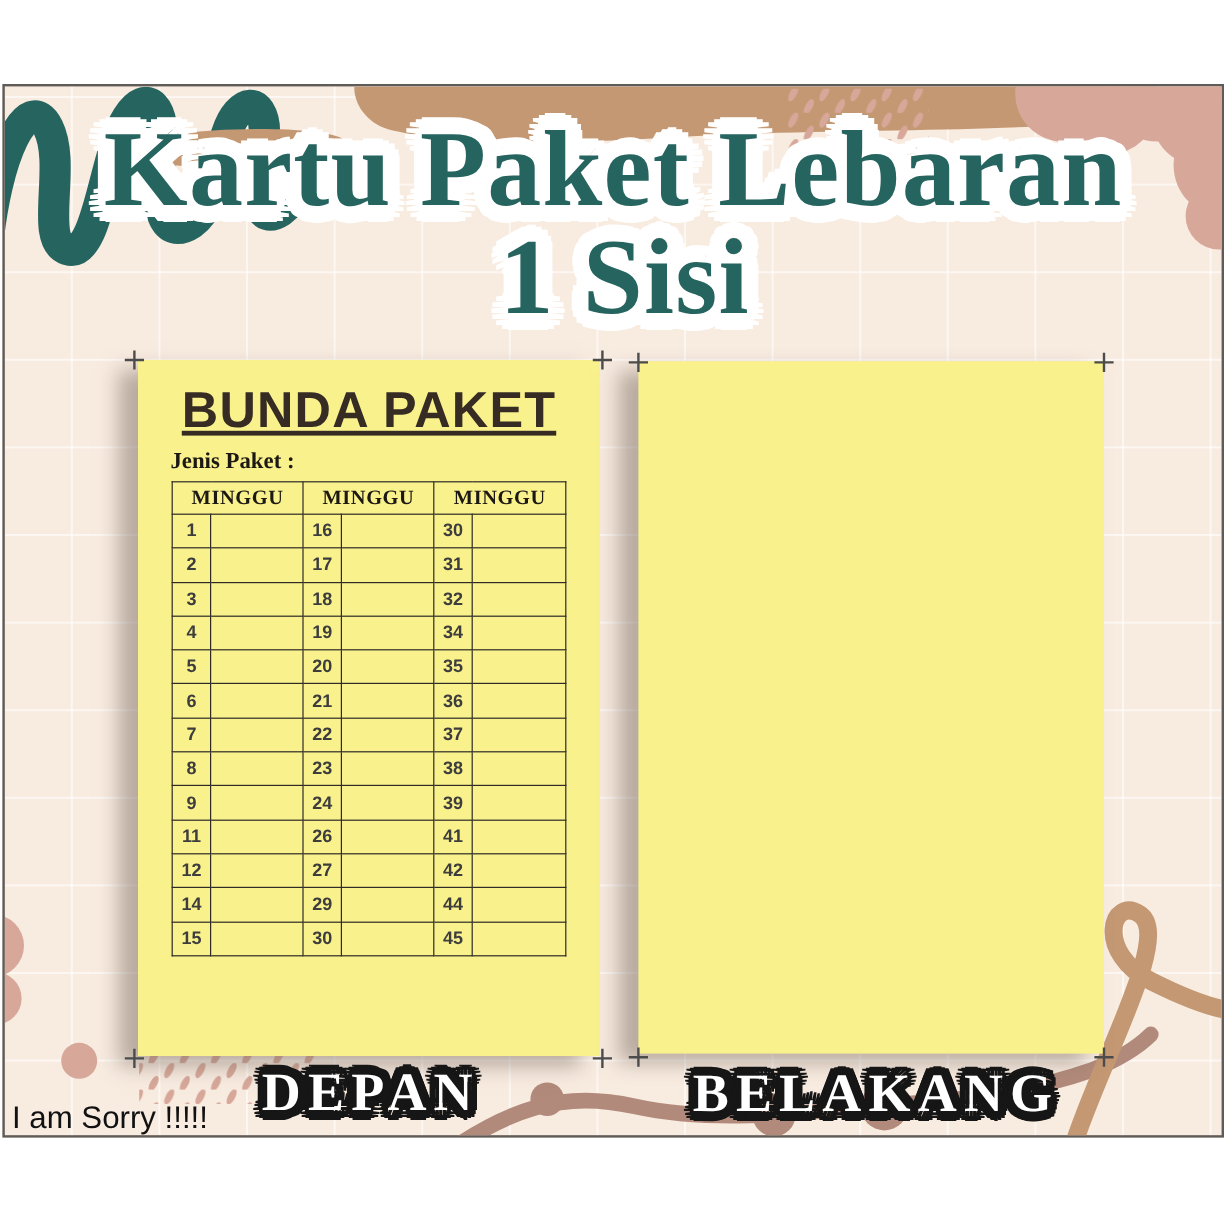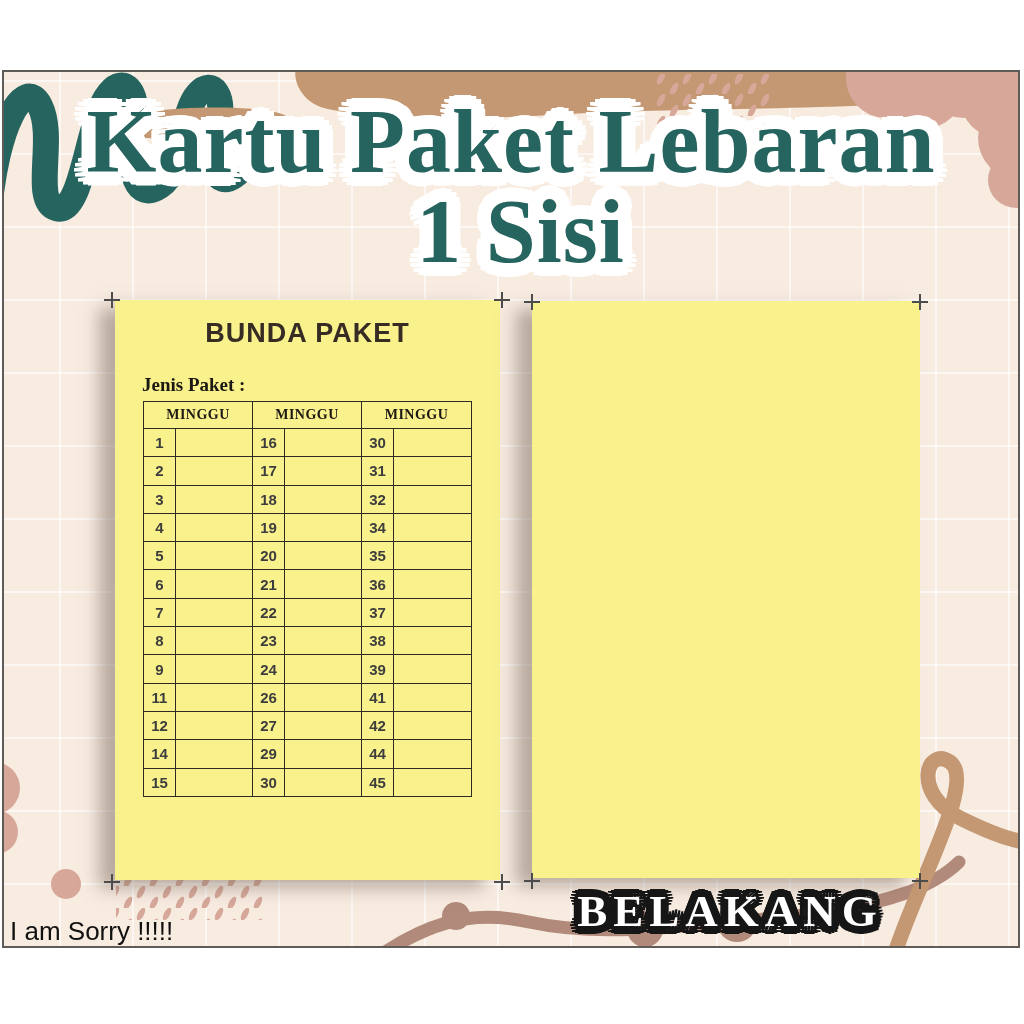--- a/index.html
+++ b/index.html
@@ -57,35 +57,35 @@
   .card{
     position:absolute;background:var(--card-yellow);z-index:2;
     box-shadow:-16px 8px 16px rgba(122,106,94,.5);
   }
   .card-front{left:111px;top:228px;width:385px;height:580px;}
   .card-back{left:528px;top:229px;width:388px;height:577px;}
 
   .brand{
     position:absolute;top:18px;left:0;right:0;text-align:center;
     font-family:"Liberation Sans",sans-serif;font-weight:bold;
-    font-size:27px;letter-spacing:1px;color:var(--brand-text);
+    font-size:42px;letter-spacing:1px;color:var(--brand-text);text-decoration:underline;
   }
   .jenis{
     position:absolute;top:74px;left:27px;
     font-family:"Liberation Serif",serif;font-weight:bold;
     font-size:19px;color:#1c1813;
   }
   table.weeks{
     position:absolute;top:101px;left:28px;width:328px;
     border-collapse:collapse;table-layout:fixed;
   }
   table.weeks th,table.weeks td{border:1.4px solid var(--table-line);}
   table.weeks th{
     height:27px;font-family:"Liberation Serif",serif;font-weight:bold;
-    font-size:14px;letter-spacing:.5px;color:#1c1813;text-align:center;
+    font-size:17px;letter-spacing:.5px;color:#1c1813;text-align:center;
   }
   table.weeks td{height:28.3px;}
   table.weeks td.num{
     font-family:"Liberation Sans",sans-serif;font-weight:bold;
     font-size:15px;color:#3d3d3d;text-align:center;
   }
 
   .side-label{
     position:absolute;z-index:5;text-align:center;
     font-family:"Liberation Serif",serif;font-weight:bold;
@@ -291,16 +291,17 @@
       M100,228H116M108,220V236
       M490,228H506M498,220V236
       M100,810H116M108,802V818
       M490,810H506M498,802V818
       M520,230H536M528,222V238
       M908,230H924M916,222V238
       M520,809H536M528,801V817
       M908,809H924M916,801V817"></path>
   </svg>
 
+  <div class="side-label label-depan">DEPAN</div>
   <div class="side-label label-belakang">BELAKANG</div>
 
   <div class="footer-note">I am Sorry !!!!!</div>
 </div>
 
 </body></html>

